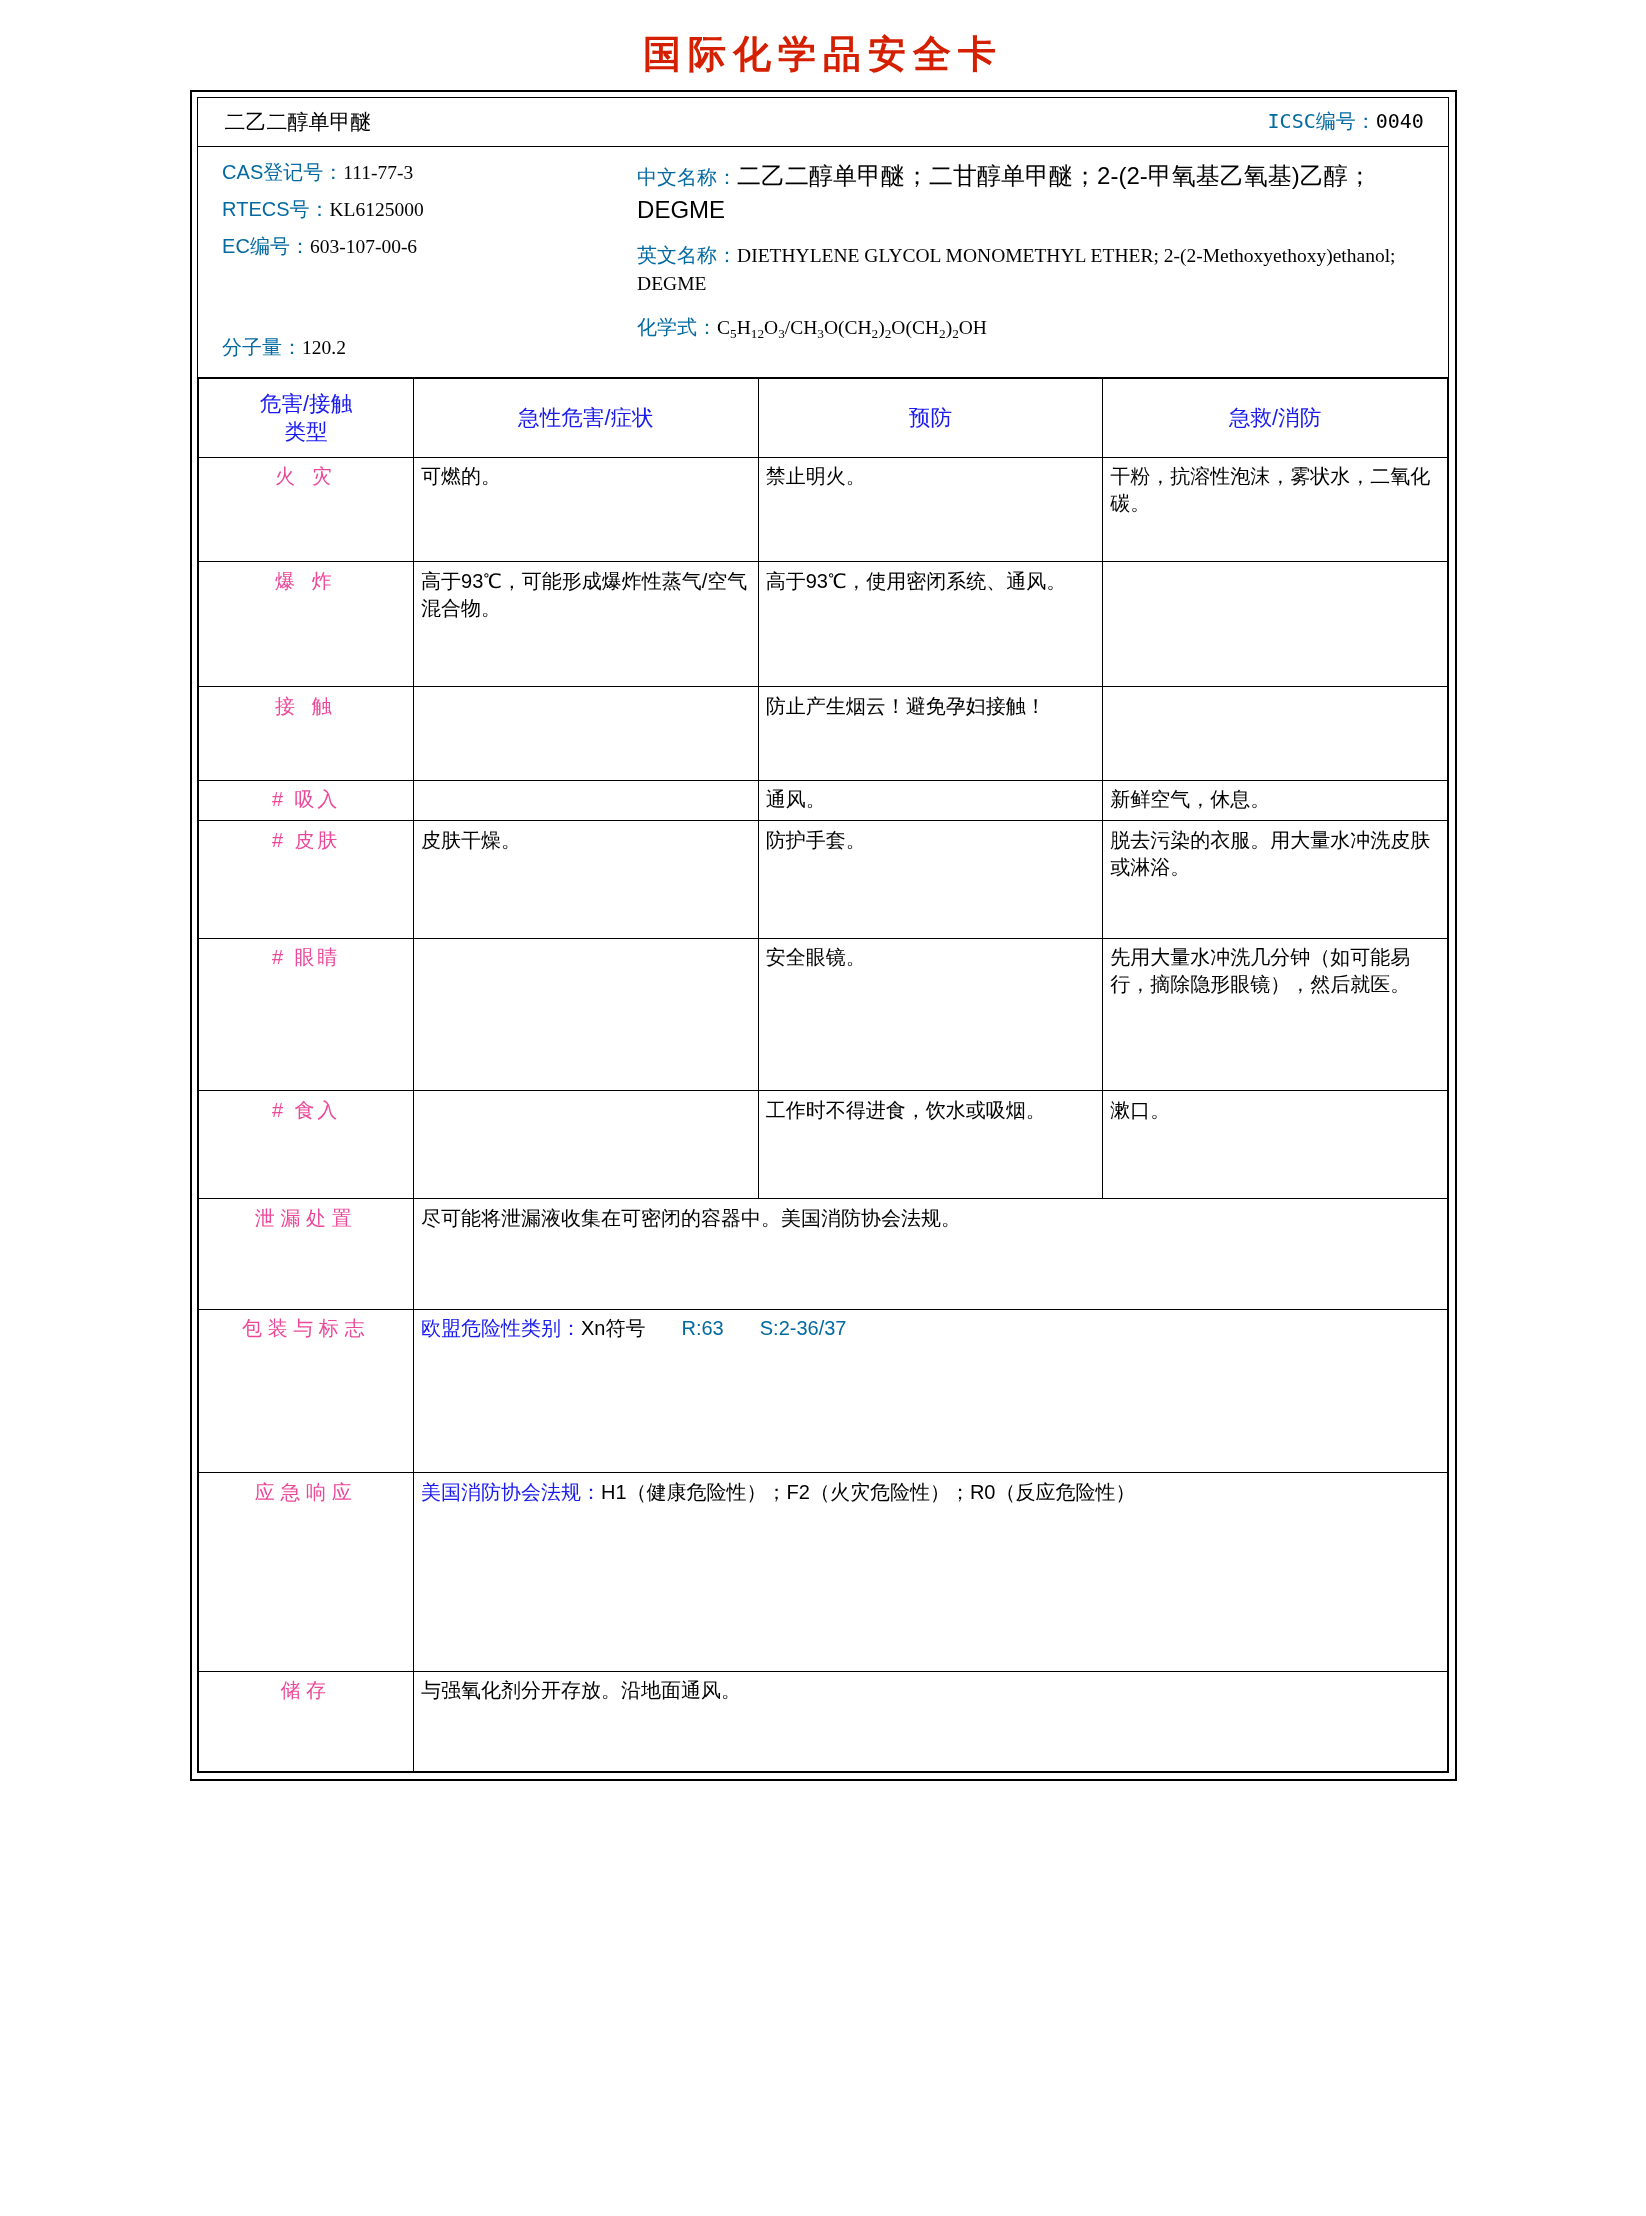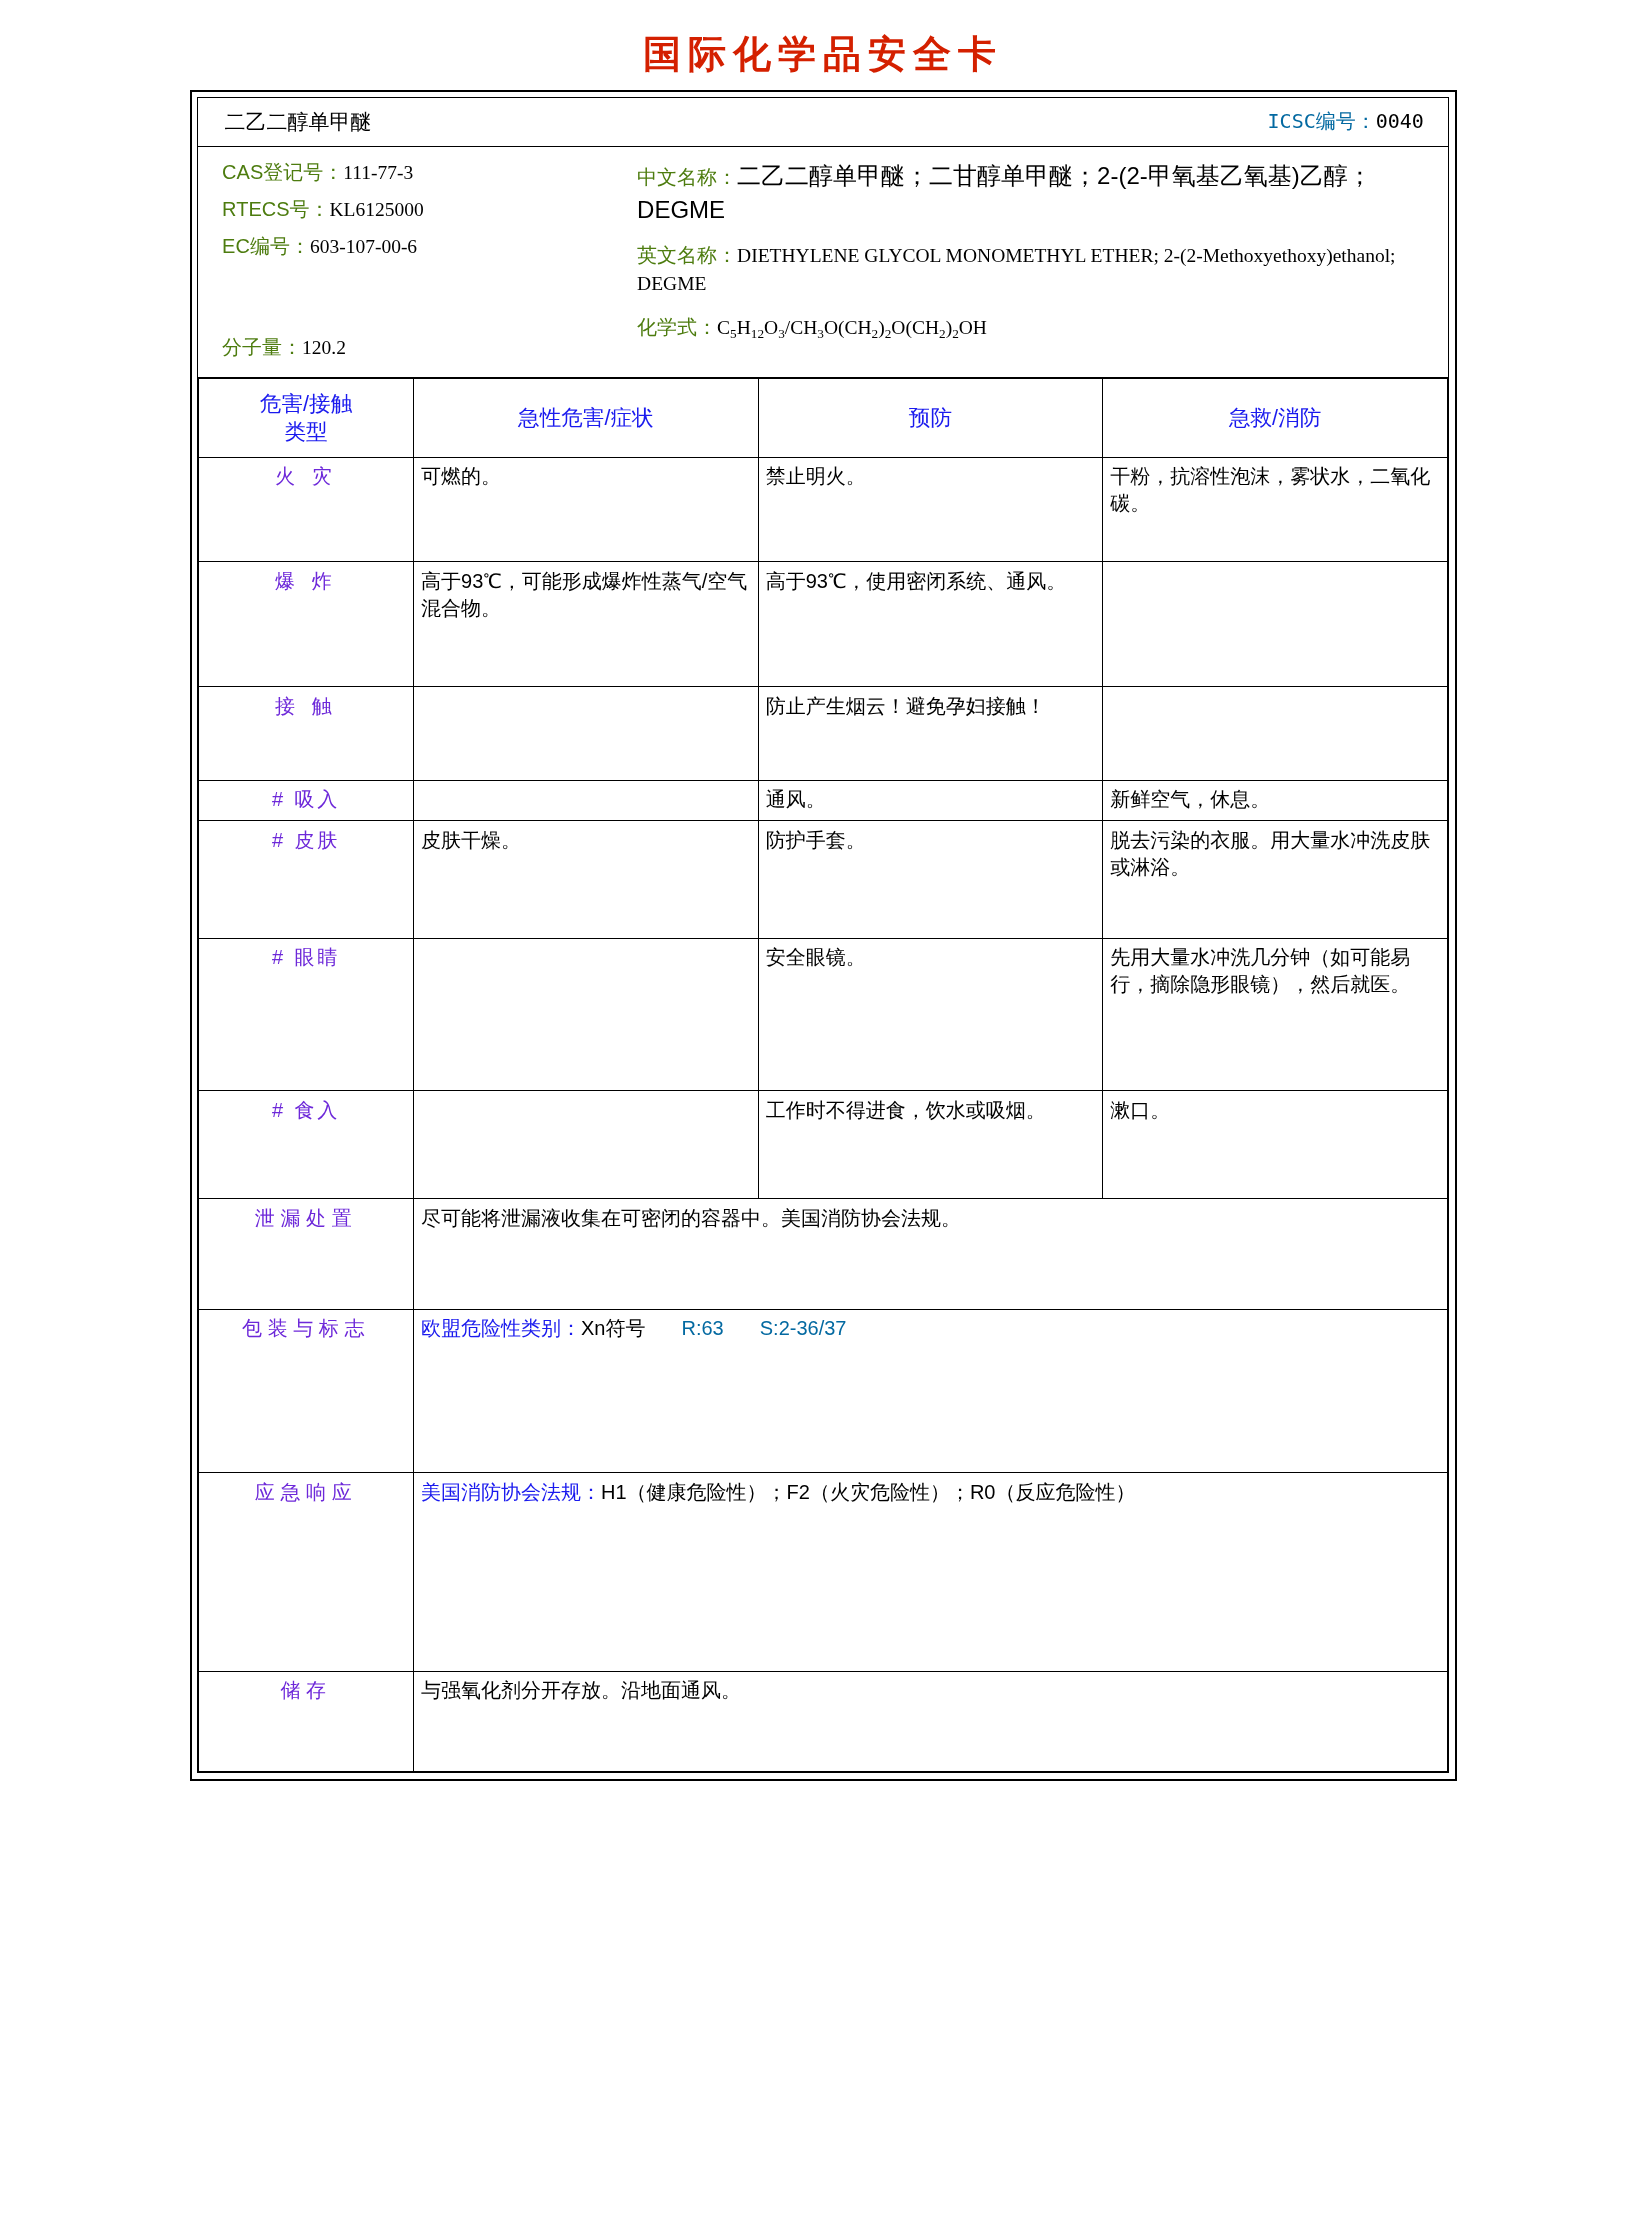--- a/index.html
+++ b/index.html
@@ -72,21 +72,21 @@
   }
   .ids-right {
     flex: 1;
     padding: 12.5px 16.7px 7px 7px;
     box-sizing: border-box;
   }
   .blue {
     color: #0369a1;
   }
   .lbl {
-    color: #4d7c0f;
+    color: #0369a1;
     font-family: "Liberation Sans", sans-serif;
     font-size: 20px;
   }
   .val {
     color: #000;
     font-family: Liberation Serif, serif;
     font-size: 19.5px;
   }
   .valcn {
     color: #000;
@@ -125,21 +125,21 @@
     vertical-align: top;
     padding: 5.6px 7px 7px 7px;
     font-family: "Liberation Sans", sans-serif;
     font-size: 20px;
     line-height: 1.35;
   }
   td.cat {
     width: 174px;
     text-align: center;
     vertical-align: middle;
-    color: #6d28d9;
+    color: #ec4899;
     font-family: "Liberation Sans", sans-serif;
     letter-spacing: 2.8px;
   }
   td.cat.nohash {
     letter-spacing: 5.6px;
   }
   th.hd {
     border: 1.4px solid #000;
     color: #1a1aee;
     text-align: center;

